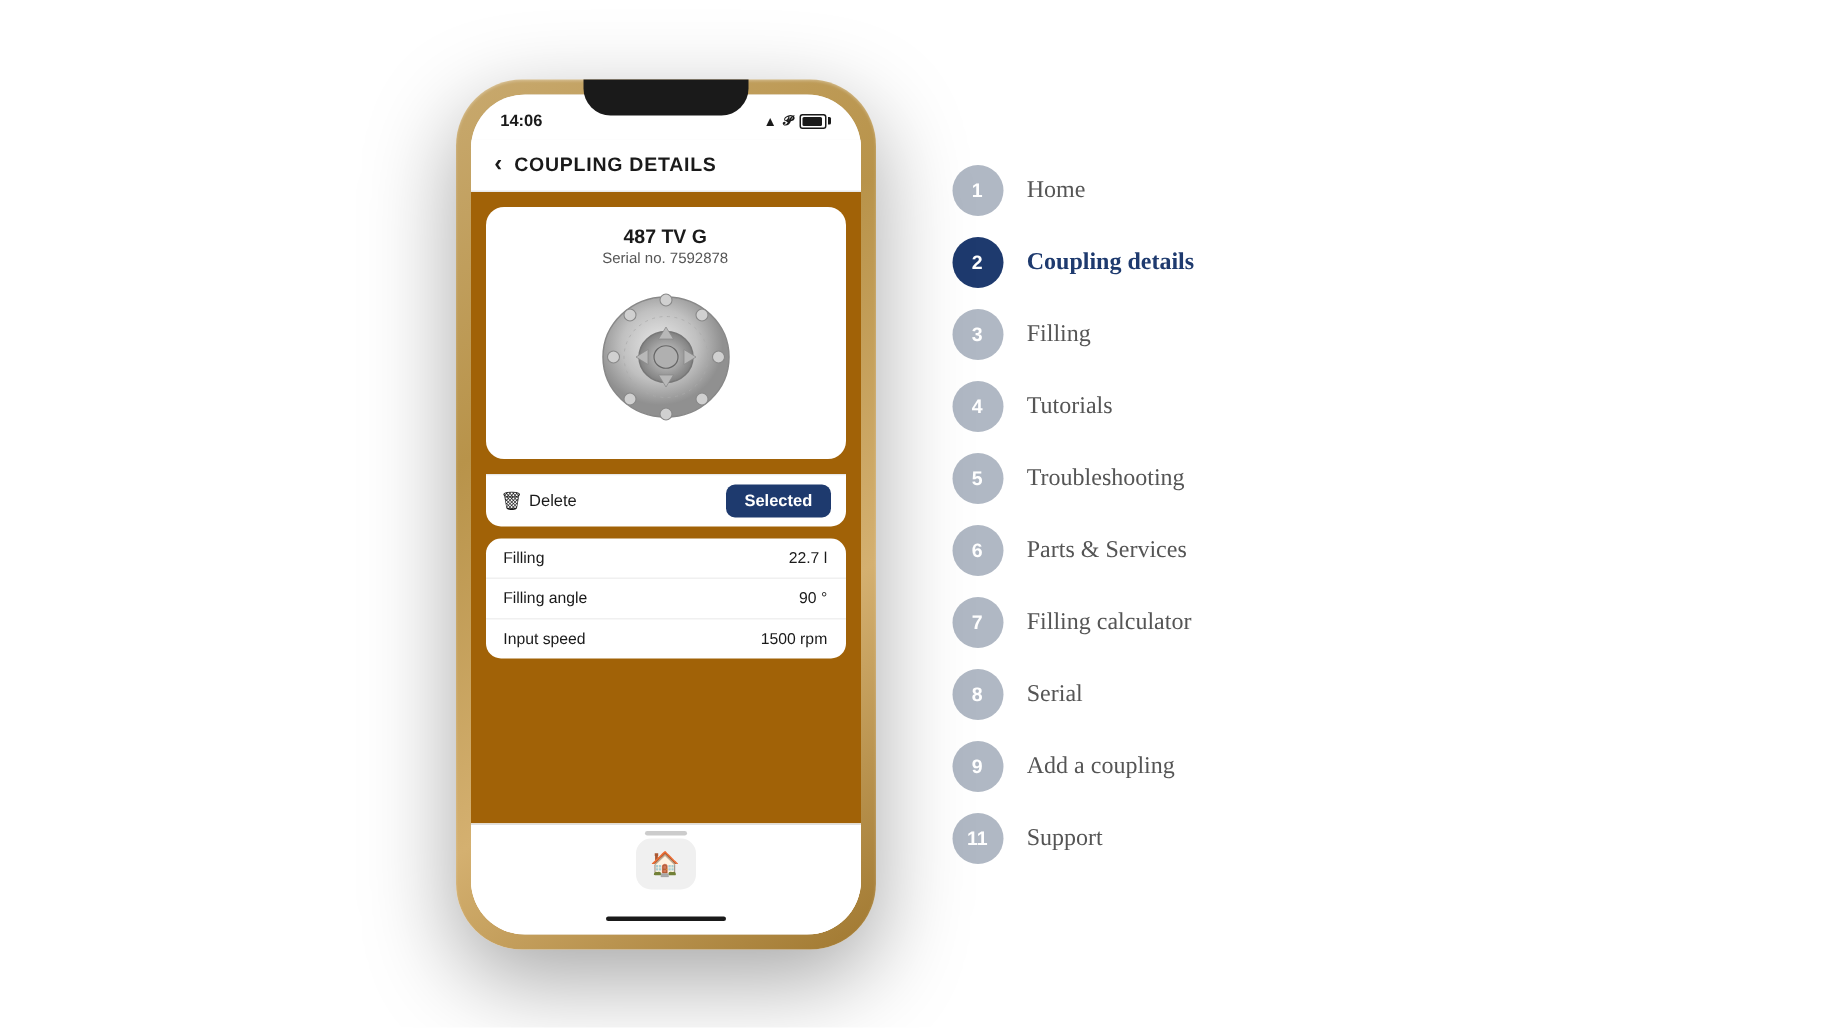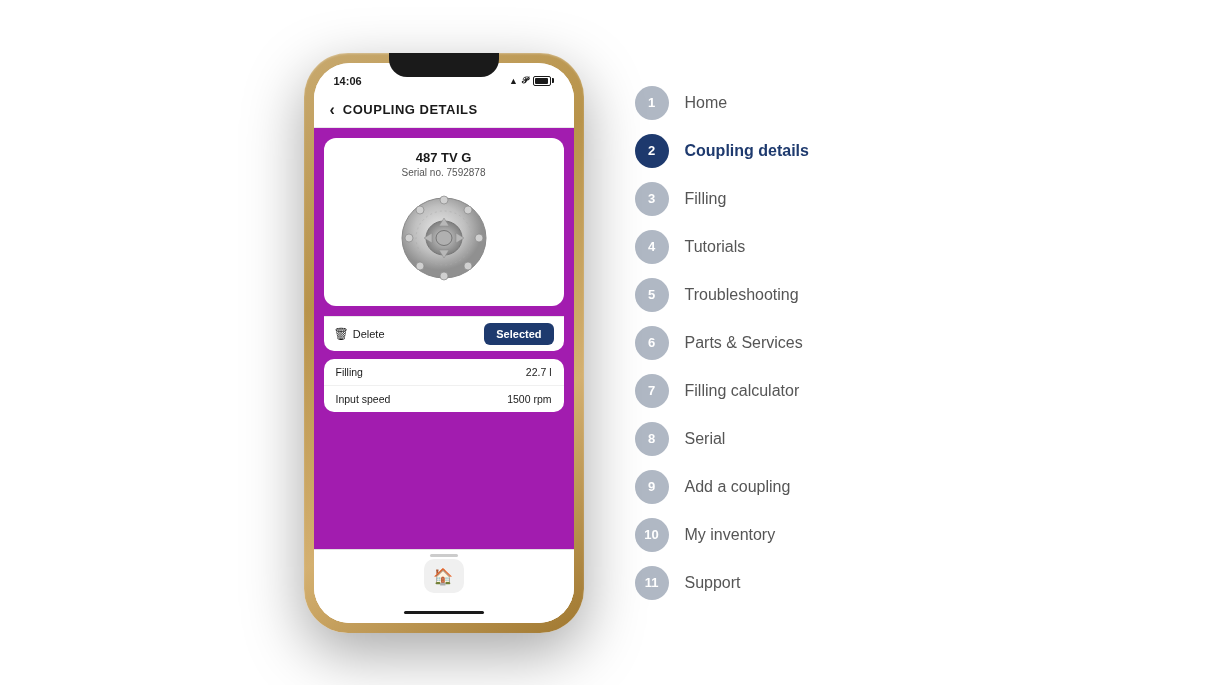--- a/index.html
+++ b/index.html
@@ -134,21 +134,21 @@
       font-size: 13px;
       font-weight: 800;
       color: #1a1a1a;
       letter-spacing: 0.5px;
     }
     .app-body {
       flex: 1;
       overflow: hidden;
       display: flex;
       flex-direction: column;
-      background: #a21caf;
+      background: #a16207;
     }
     .coupling-info {
       background: #ffffff;
       margin: 10px;
       border-radius: 12px;
       padding: 12px;
       display: flex;
       flex-direction: column;
       align-items: center;
     }
@@ -310,20 +310,21 @@
       color: #ffffff;
       flex-shrink: 0;
     }
     .nav-number.active {
       background: #1e3a6e;
     }
     .nav-label {
       font-size: 16px;
       color: #555;
       font-weight: 400;
+      font-family: Liberation Serif, serif;
     }
     .nav-label.active {
       color: #1e3a6e;
       font-weight: 600;
     }
   </style>
 </head>
 <body>
 
 <div class="container">
@@ -405,20 +406,24 @@
               </button>
               <button class="selected-btn">Selected</button>
             </div>
 
             <div class="details-list">
               <div class="detail-row">
                 <span class="detail-label">Filling</span>
                 <span class="detail-value">22.7 l</span>
               </div>
               <div class="detail-row">
+                <span class="detail-label">Filling angle</span>
+                <span class="detail-value">90 °</span>
+              </div>
+              <div class="detail-row">
                 <span class="detail-label">Input speed</span>
                 <span class="detail-value">1500 rpm</span>
               </div>
             </div>
 
           </div>
 
           <div class="bottom-nav">
             <div class="scroll-indicator"></div>
             <button class="home-btn">🏠</button>
@@ -463,22 +468,18 @@
       </div>
       <div class="nav-item">
         <span class="nav-number">8</span>
         <span class="nav-label">Serial</span>
       </div>
       <div class="nav-item">
         <span class="nav-number">9</span>
         <span class="nav-label">Add a coupling</span>
       </div>
       <div class="nav-item">
-        <span class="nav-number">10</span>
-        <span class="nav-label">My inventory</span>
-      </div>
-      <div class="nav-item">
         <span class="nav-number">11</span>
         <span class="nav-label">Support</span>
       </div>
     </div>
 
 </div>
 
 </body></html>

